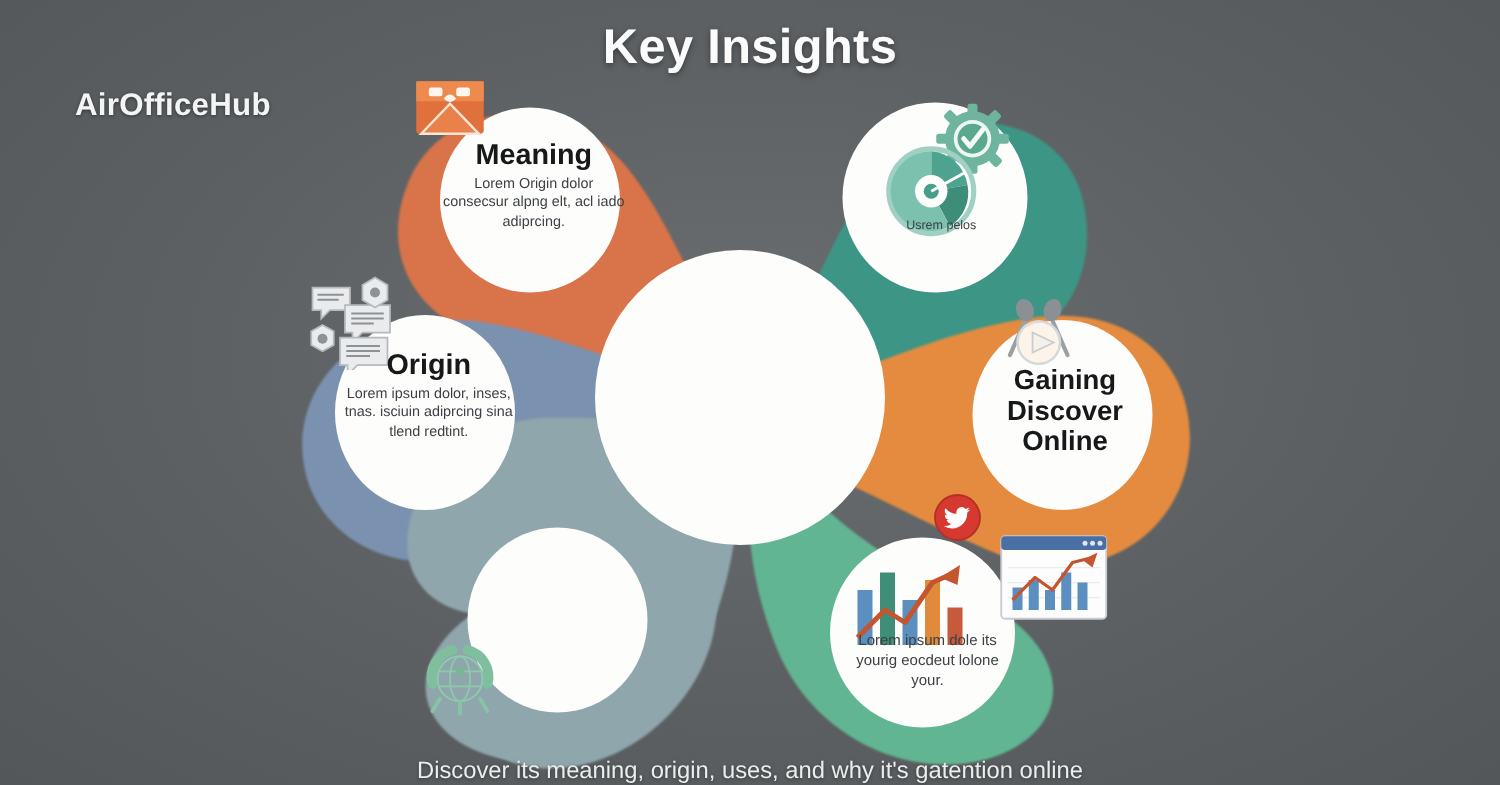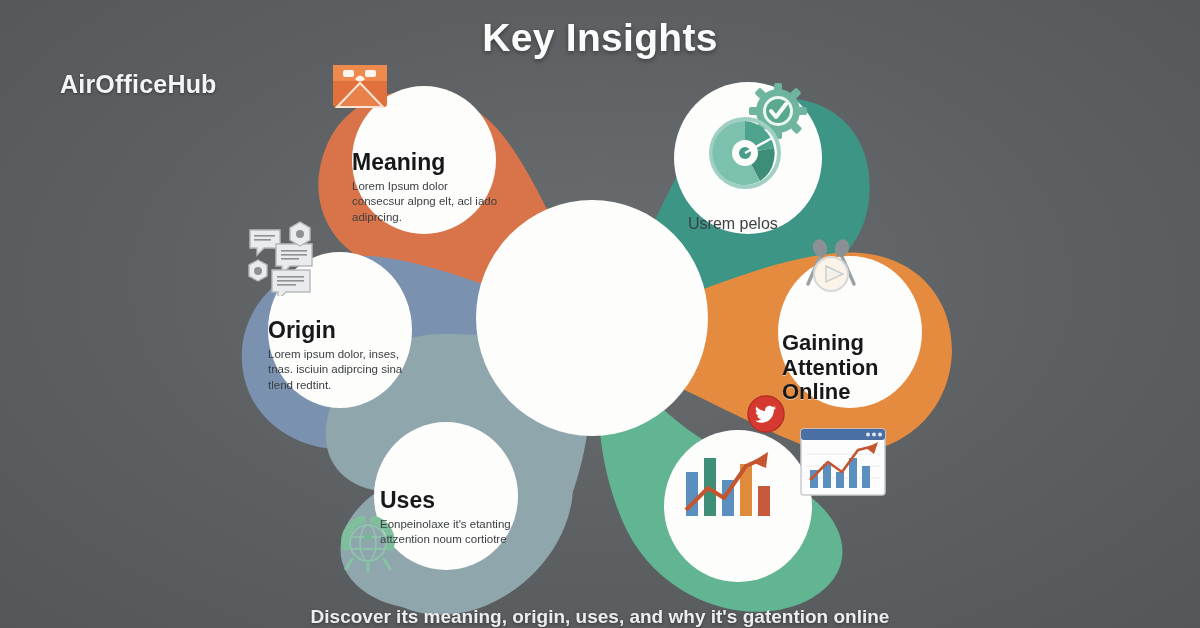--- a/index.html
+++ b/index.html
@@ -25,28 +25,28 @@
   }
   .title{
     position:absolute;left:0;right:0;top:16px;
     text-align:center;color:#fbfbfb;
     font-size:39px;font-weight:700;letter-spacing:.3px;
     text-shadow:0 2px 5px rgba(0,0,0,.4);
   }
   .caption{
     position:absolute;left:0;right:0;top:606px;
     text-align:center;color:#eceded;
-    font-size:19px;font-weight:700;
+    font-size:19px;font-weight:400;
     text-shadow:0 1px 3px rgba(0,0,0,.4);
     white-space:nowrap;overflow:hidden;
   }
   .stage{position:absolute;left:0;top:0;width:1200px;height:628px;}
   svg.blobs{position:absolute;left:0;top:0;width:1200px;height:628px;}
 
-  .node{position:absolute;color:#16181a;margin-top:39px;}
+  .node{position:absolute;text-align:center;color:#16181a;}
   .node .h{
     font-weight:700;line-height:1.04;
     text-shadow:0 1px 0 rgba(255,255,255,.5);
   }
   .node .b{
     font-size:11.5px;line-height:1.34;color:#3d4145;
     font-weight:400;margin-top:4px;
   }
   
   #center-node{
@@ -60,21 +60,21 @@
   #node-origin{left:268px;top:280px;width:150px;}
   #node-origin .h{font-size:23px;}
 
   #node-gaining{left:782px;top:292px;width:140px;}
   #node-gaining .h{font-size:22px;line-height:1.12;}
 
   #node-uses{left:380px;top:450px;width:140px;}
   #node-uses .h{font-size:23px;}
 
   #node-metric{left:688px;top:170px;width:130px;}
-  #node-metric .b{font-size:16px;}
+  #node-metric .b{font-size:10px;}
 
   #node-growth{left:672px;top:500px;width:140px;}
   #node-growth .b{font-size:12px;}
 
   .icon{position:absolute;}
   #icon-mail{left:327px;top:57px;width:66px;height:62px;}
   #icon-chat{left:232px;top:218px;width:96px;height:78px;}
   #icon-megaphone{left:792px;top:232px;width:78px;height:70px;}
   #icon-gear-check{left:748px;top:82px;width:60px;height:58px;}
   #icon-donut{left:700px;top:110px;width:90px;height:86px;}
@@ -299,37 +299,36 @@
     <svg viewBox="0 0 40 40" width="40" height="40">
       <circle cx="20" cy="20" r="18" fill="#d6392f"></circle>
       <circle cx="20" cy="20" r="18" fill="none" stroke="#b62f27" stroke-width="1.5"></circle>
       <path d="M30 13.5 a8 8 0 0 1 -2.6 .9 a4.3 4.3 0 0 0 1.9 -2.4 a8.6 8.6 0 0 1 -2.8 1.1 a4.3 4.3 0 0 0 -7.3 3.9 a12.2 12.2 0 0 1 -8.8 -4.5 a4.3 4.3 0 0 0 1.3 5.7 a4.2 4.2 0 0 1 -1.9 -.5 a4.3 4.3 0 0 0 3.4 4.2 a4.3 4.3 0 0 1 -1.9 .1 a4.3 4.3 0 0 0 4 3 a8.6 8.6 0 0 1 -6.3 1.8 a12.1 12.1 0 0 0 6.6 1.9 c7.9 0 12.2 -6.5 12.2 -12.2 v-.6 a8.7 8.7 0 0 0 2.2 -2.2 Z" fill="#ffffff"></path>
     </svg>
   </div>
 
 
   <div class="node" id="node-meaning">
     <div class="h">Meaning</div>
-    <div class="b">Lorem Ipsum dolor consecsur alpng elt, acl iado adiprcing.</div>
+    <div class="b">Lorem Origin dolor consecsur alpng elt, acl iado adiprcing.</div>
   </div>
 
   <div class="node" id="node-origin">
     <div class="h">Origin</div>
     <div class="b">Lorem ipsum dolor, inses, tnas. isciuin adiprcing sina tlend redtint.</div>
   </div>
 
   <div class="node" id="node-gaining">
-    <div class="h">Gaining Attention Online</div>
-  </div>
-
-  <div class="node" id="node-uses">
-    <div class="h">Uses</div>
-    <div class="b">Eonpeinolaxe it's etanting attzention noum cortiotre</div>
-  </div>
+    <div class="h">Gaining Discover Online</div>
+  </div>
+
 
   <div class="node" id="node-metric">
     <div class="b">Usrem pelos</div>
   </div>
 
+  <div class="node" id="node-growth">
+    <div class="b">Lorem ipsum dole its yourig eocdeut lolone your.</div>
+  </div>
 
 </div>
 
 <div class="caption">Discover its meaning, origin, uses, and why it's gatention online</div>
 
 </body></html>

